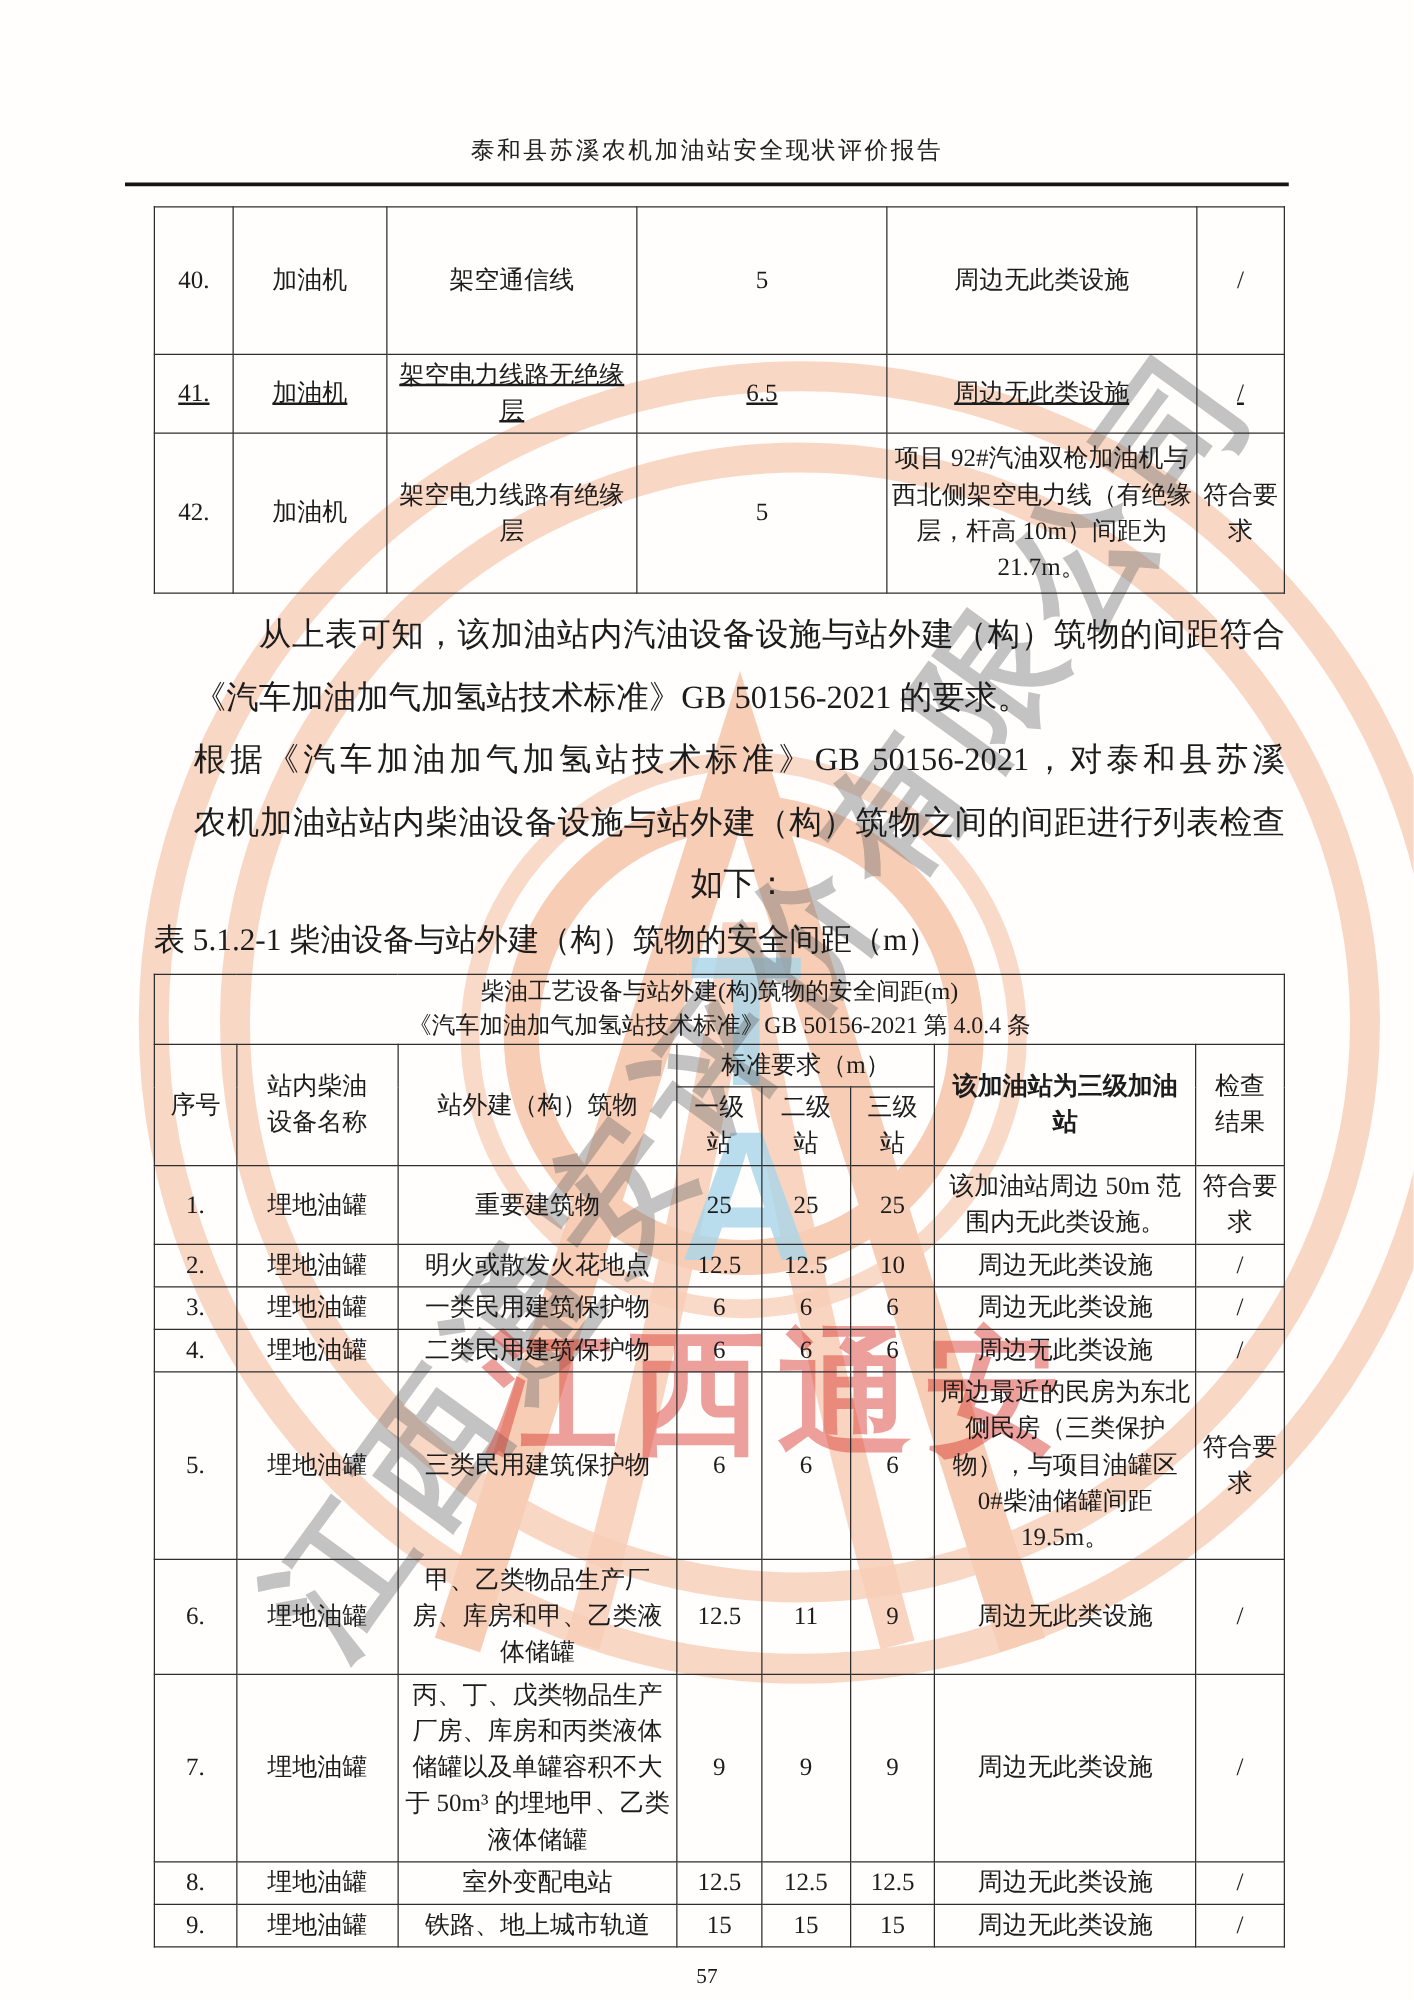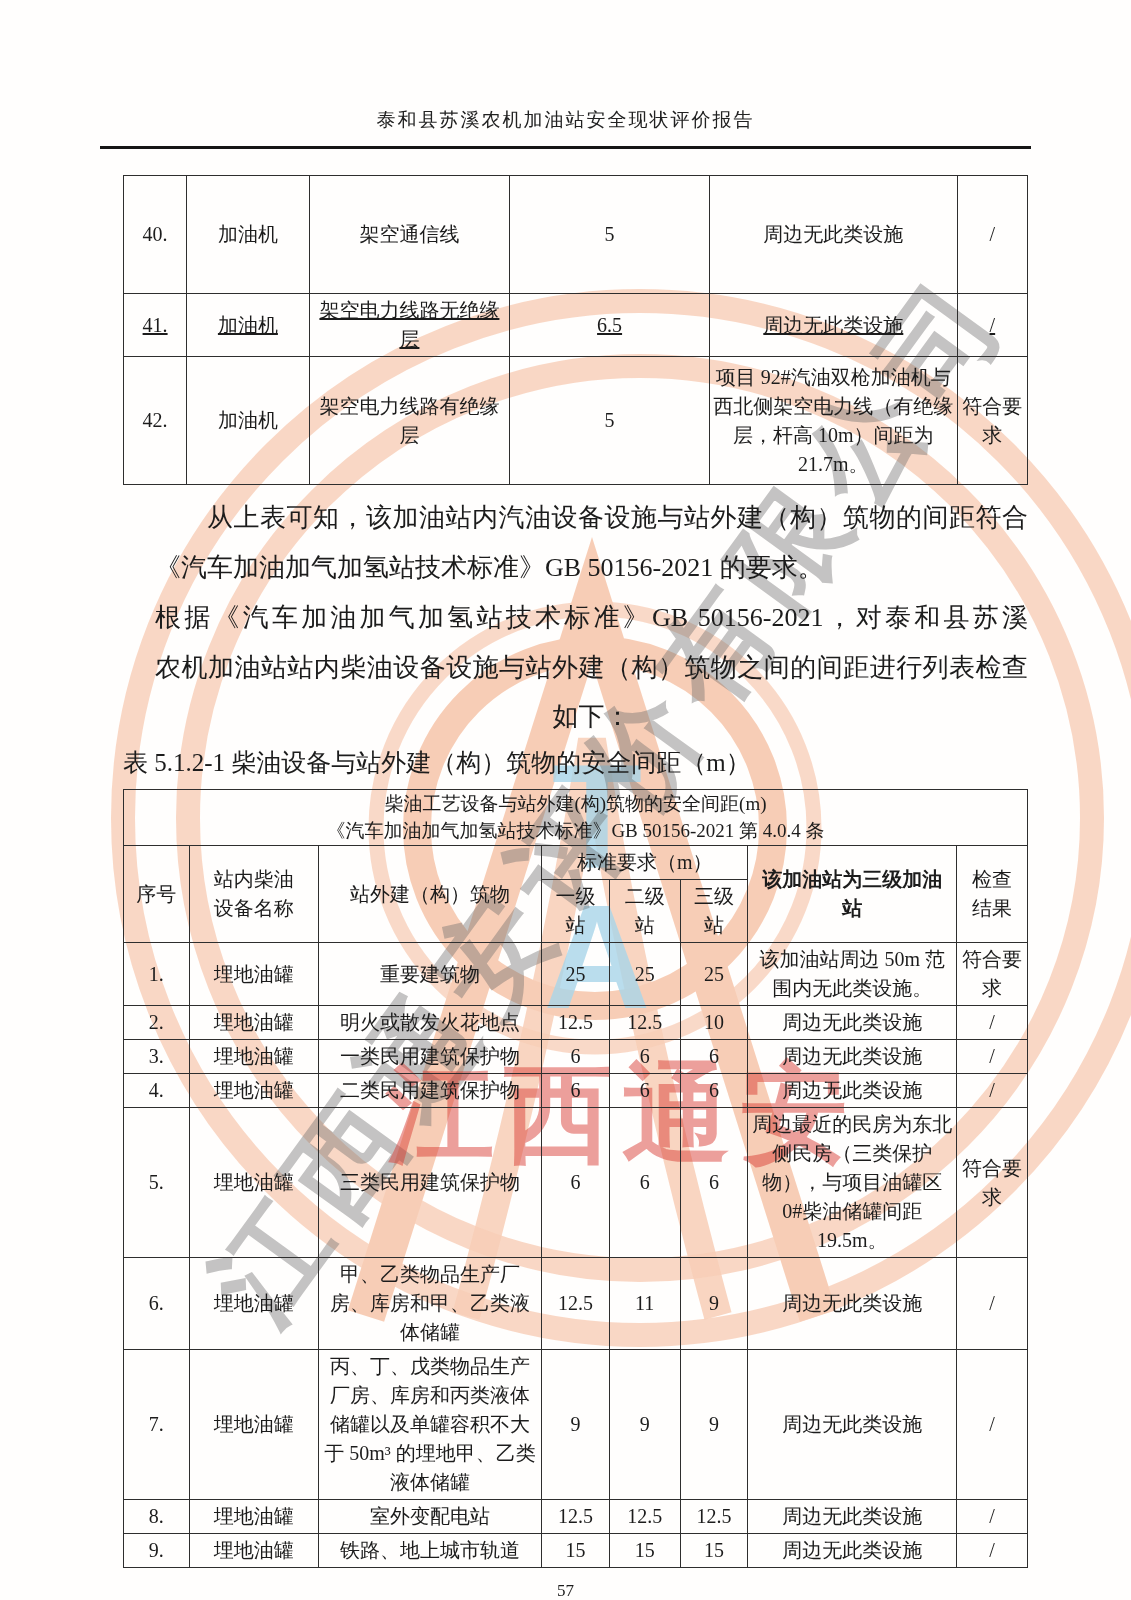--- a/index.html
+++ b/index.html
@@ -24,21 +24,21 @@
   }
   
   .content { position:relative; z-index:1; }
   .hdr-title { padding-top:107px; text-align:center; font-size:19px; letter-spacing:2px; color:#222; }
   .hdr-rule  { margin:13px 100px 0 100px; border-top:3px solid #151515; }
   .doc { margin:0 103px 0 123px; } 
 
   table { width:100%; border-collapse:collapse; table-layout:fixed; }
   td, th { border:1.6px solid #2e2e2e; text-align:center; vertical-align:middle;
            font-size:20px; line-height:1.45; padding:2px 3px; font-weight:normal; }
-  #t1 { margin-top:26px;padding-left:47px; }
+  #t1 { margin-top:16px;padding-left:47px; }
   #t1 tr:nth-child(1){ height:118px; }
   #t1 tr:nth-child(2){ height:56px;text-decoration:underline; }
   #t1 tr:nth-child(3){ height:128px; }
 
   .para { margin-left:32px; font-size:26px; }
   .jline { line-height:50px; text-align:justify; text-align-last:justify; }
   .pline { line-height:50px; }
   .indent2 { text-indent:2em; }
   .sec-head { margin:2px 0 0 20px; line-height:46px; font-size:27px; font-weight:700;
               font-family:"Liberation Sans","DejaVu Sans",sans-serif; color:#111; }

